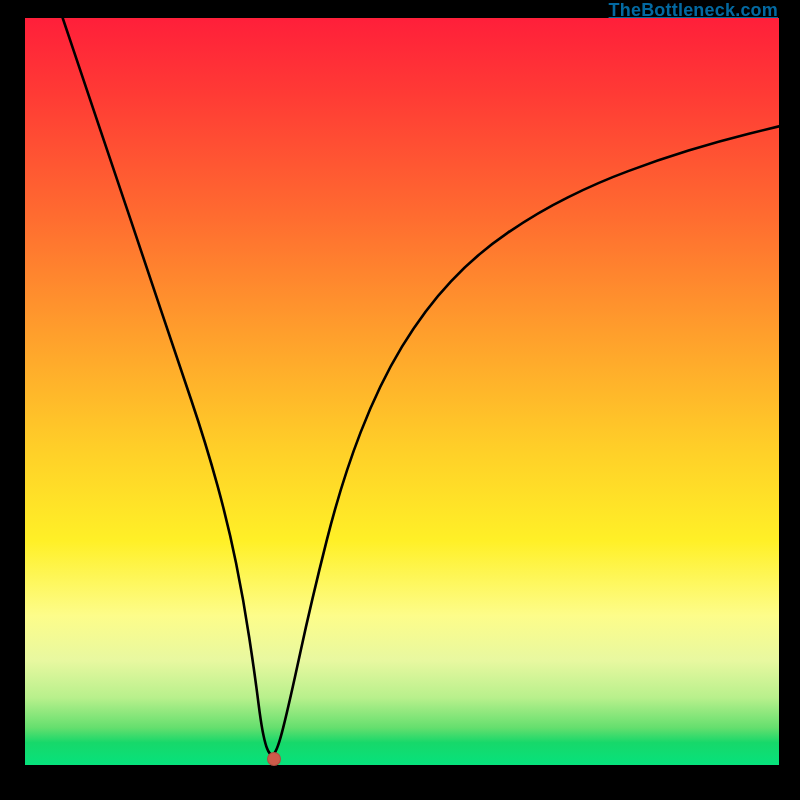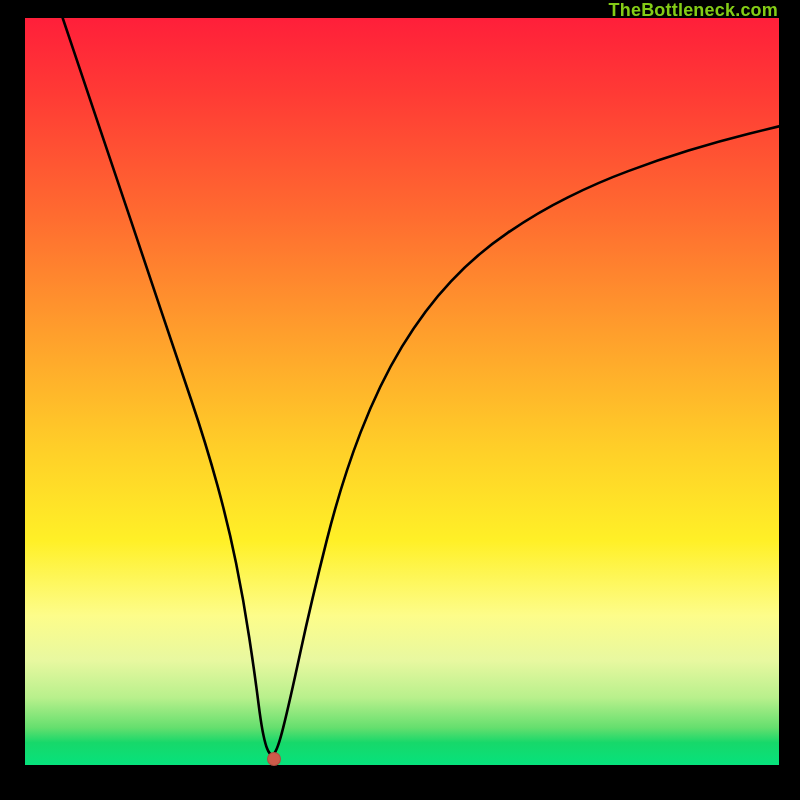--- a/index.html
+++ b/index.html
@@ -49,23 +49,24 @@
     width: 100%;
     height: 100%;
   }
   .watermark {
     position: absolute;
     top: 0px;
     right: 22px;
     font-family: Arial, Helvetica, sans-serif;
     font-size: 18px;
     font-weight: 600;
-    color: #84cc16;
+    color: #0369a1;
     letter-spacing: 0.2px;
     user-select: none;
+    text-decoration: underline;
   }
   .marker {
     position: absolute;
     width: 14px;
     height: 14px;
     border-radius: 50%;
     background: #cc5b4a;
     box-shadow: 0 0 0 1px rgba(0,0,0,0.15) inset;
   }
 </style>

